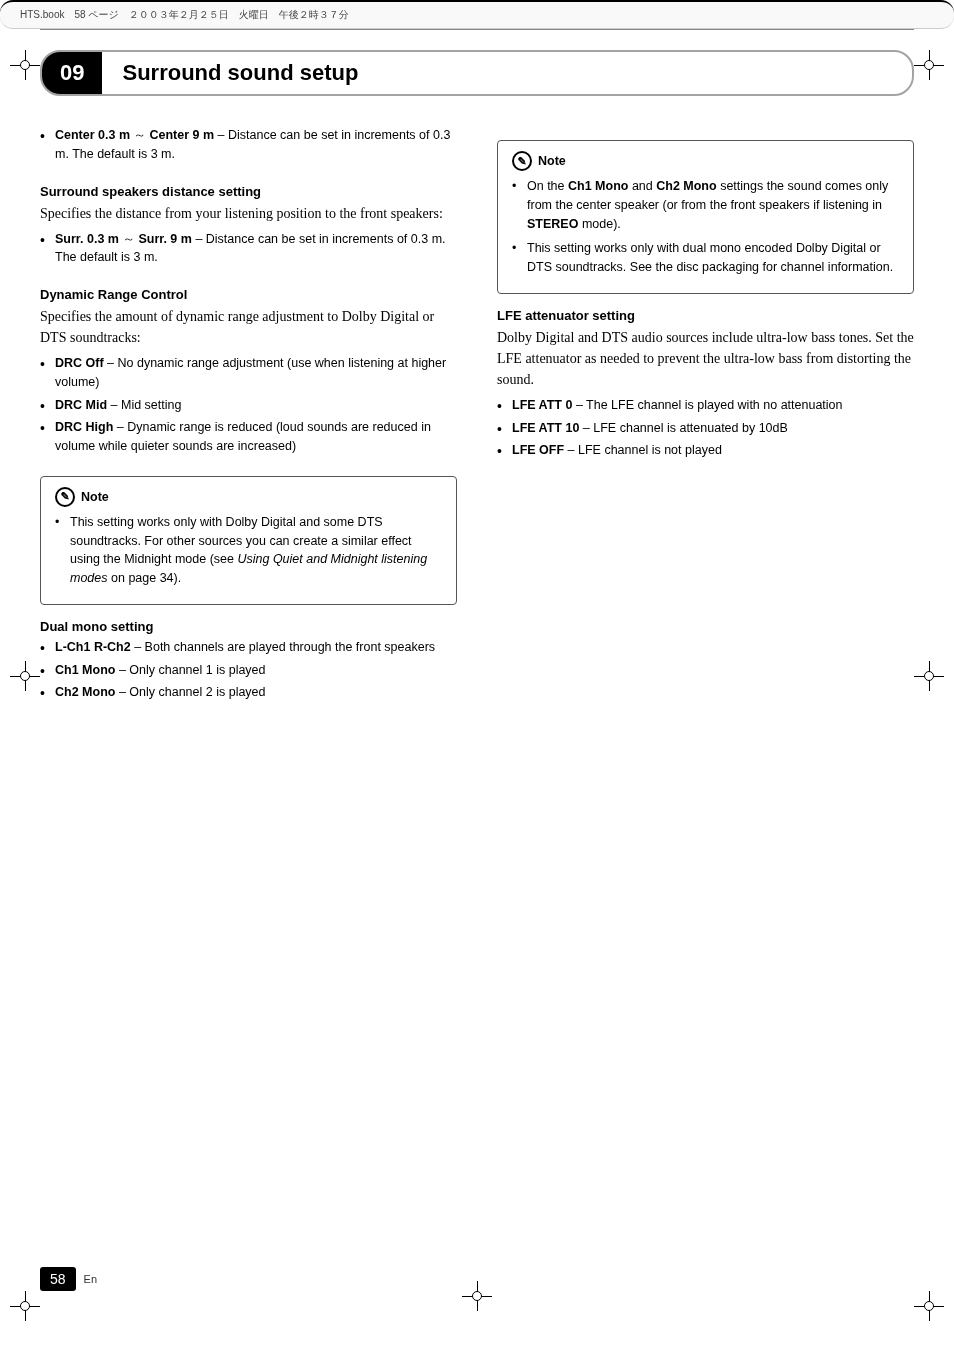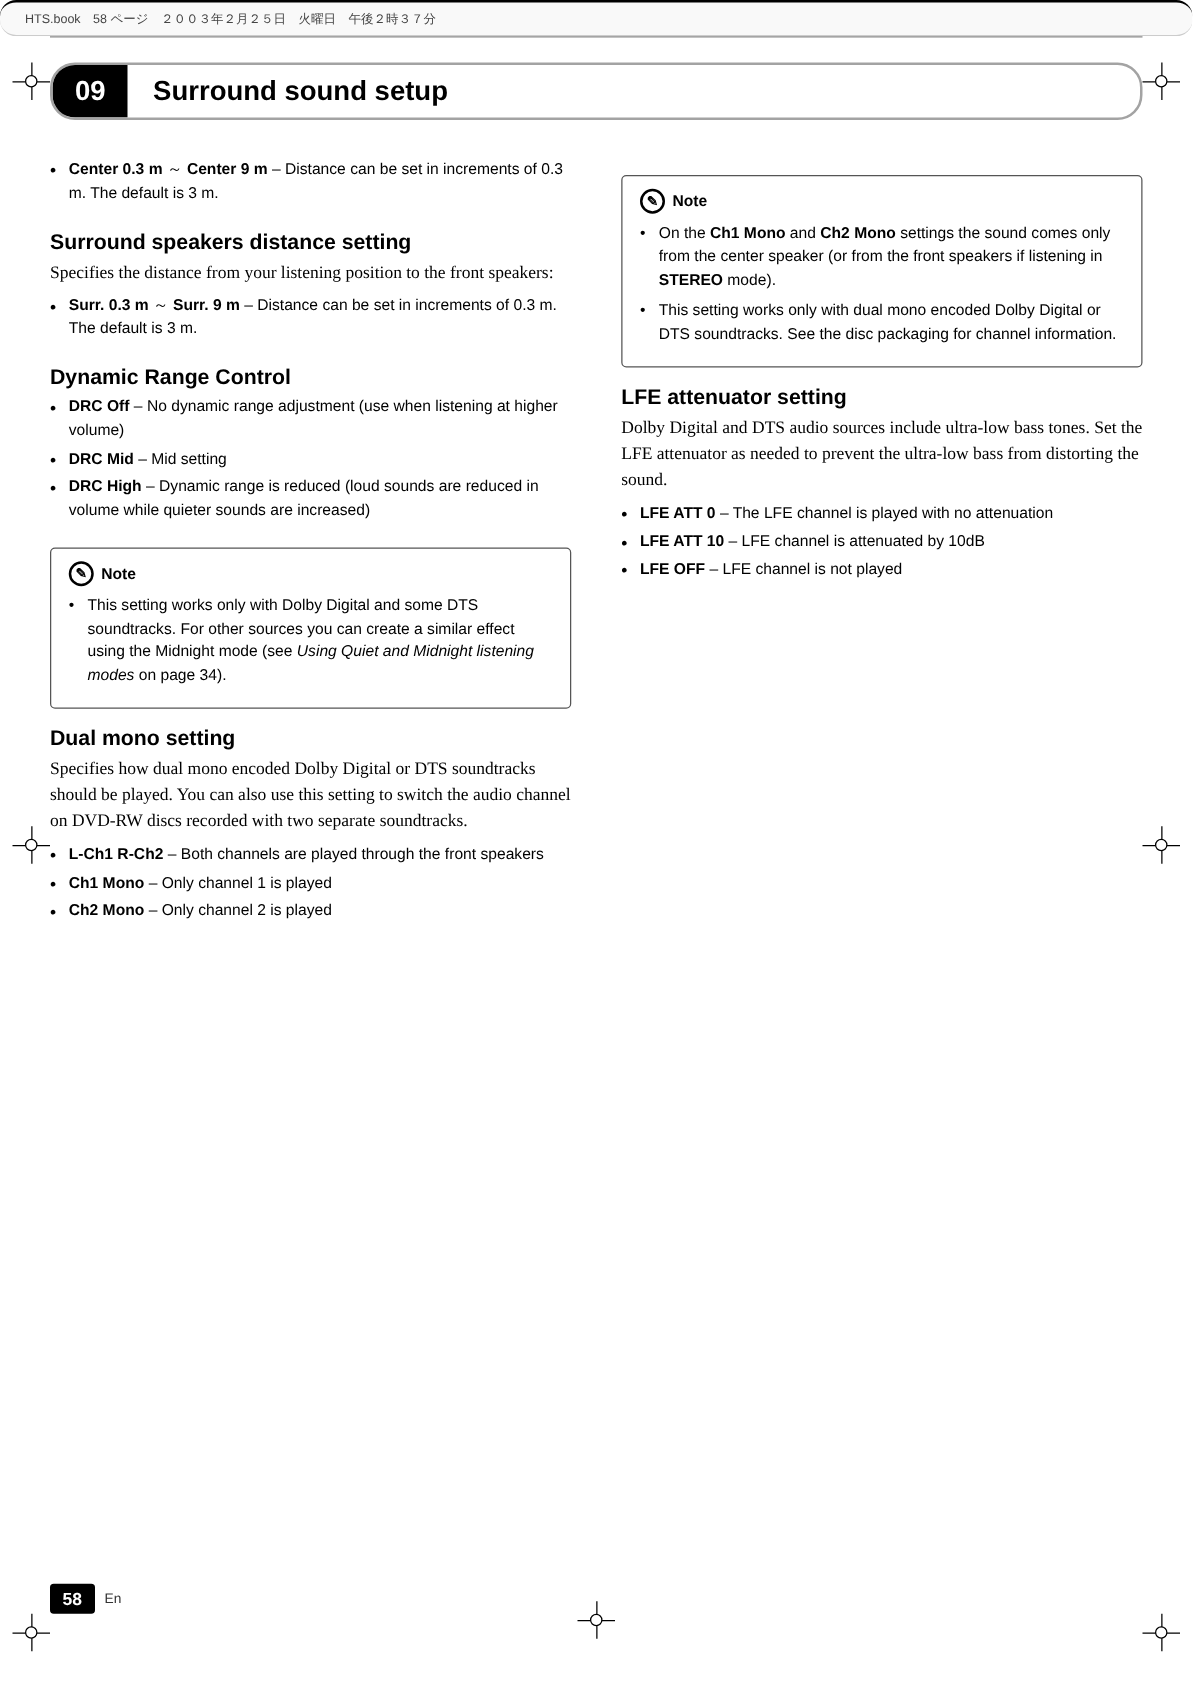--- a/index.html
+++ b/index.html
@@ -143,21 +143,21 @@
       max-width: 420px;
     }
 
     
     .section {
       margin-bottom: 20px;
     }
 
     .section-title {
       font-weight: bold;
-      font-size: 17px;
+      font-size: 13px;
       margin-bottom: 4px;
     }
 
     .section-body {
       font-size: 14px;
       line-height: 1.5;
       margin-bottom: 6px;
       font-family: Liberation Serif, serif;
     }
 
@@ -251,21 +251,21 @@
       display: flex;
       align-items: center;
       gap: 4px;
     }
 
     .page-number-box {
       background: #000;
       color: #fff;
       padding: 4px 10px;
       font-size: 14px;
-      font-weight: bold;
+      font-weight: normal;
       border-radius: 3px;
     }
 
     .page-lang {
       font-size: 11px;
       color: #333;
       margin-left: 4px;
     }
 
     
@@ -376,20 +376,21 @@
             <span class="bold">Surr. 0.3 m</span>
             <span> ～ </span>
             <span class="bold">Surr. 9 m</span>
             <span> – Distance can be set in increments of 0.3 m. The default is 3 m.</span>
           </li>
         </ul>
       </div>
 
       <div class="section">
         <div class="section-title">Dynamic Range Control</div>
+        <div class="section-body">Specifies the amount of dynamic range adjustment to Dolby Digital or DTS soundtracks:</div>
         <ul class="bullet-list">
           <li>
             <span class="bold">DRC Off</span>
             <span> – No dynamic range adjustment (use when listening at higher volume)</span>
           </li>
           <li>
             <span class="bold">DRC Mid</span>
             <span> – Mid setting</span>
           </li>
           <li>
@@ -408,23 +409,20 @@
           <ul>
             <li>
               This setting works only with Dolby Digital and some DTS soundtracks. For other sources you can create a similar effect using the Midnight mode (see <span class="italic">Using Quiet and Midnight listening modes</span> on page 34).
             </li>
           </ul>
         </div>
       </div>
 
       <div class="section">
         <div class="section-title">Dual mono setting</div>
-        <div class="section-body">
-          Specifies how dual mono encoded Dolby Digital or DTS soundtracks should be played. You can also use this setting to switch the audio channel on DVD-RW discs recorded with two separate soundtracks.
-        </div>
         <ul class="bullet-list">
           <li>
             <span class="bold">L-Ch1 R-Ch2</span>
             <span> – Both channels are played through the front speakers</span>
           </li>
           <li>
             <span class="bold">Ch1 Mono</span>
             <span> – Only channel 1 is played</span>
           </li>
           <li>

